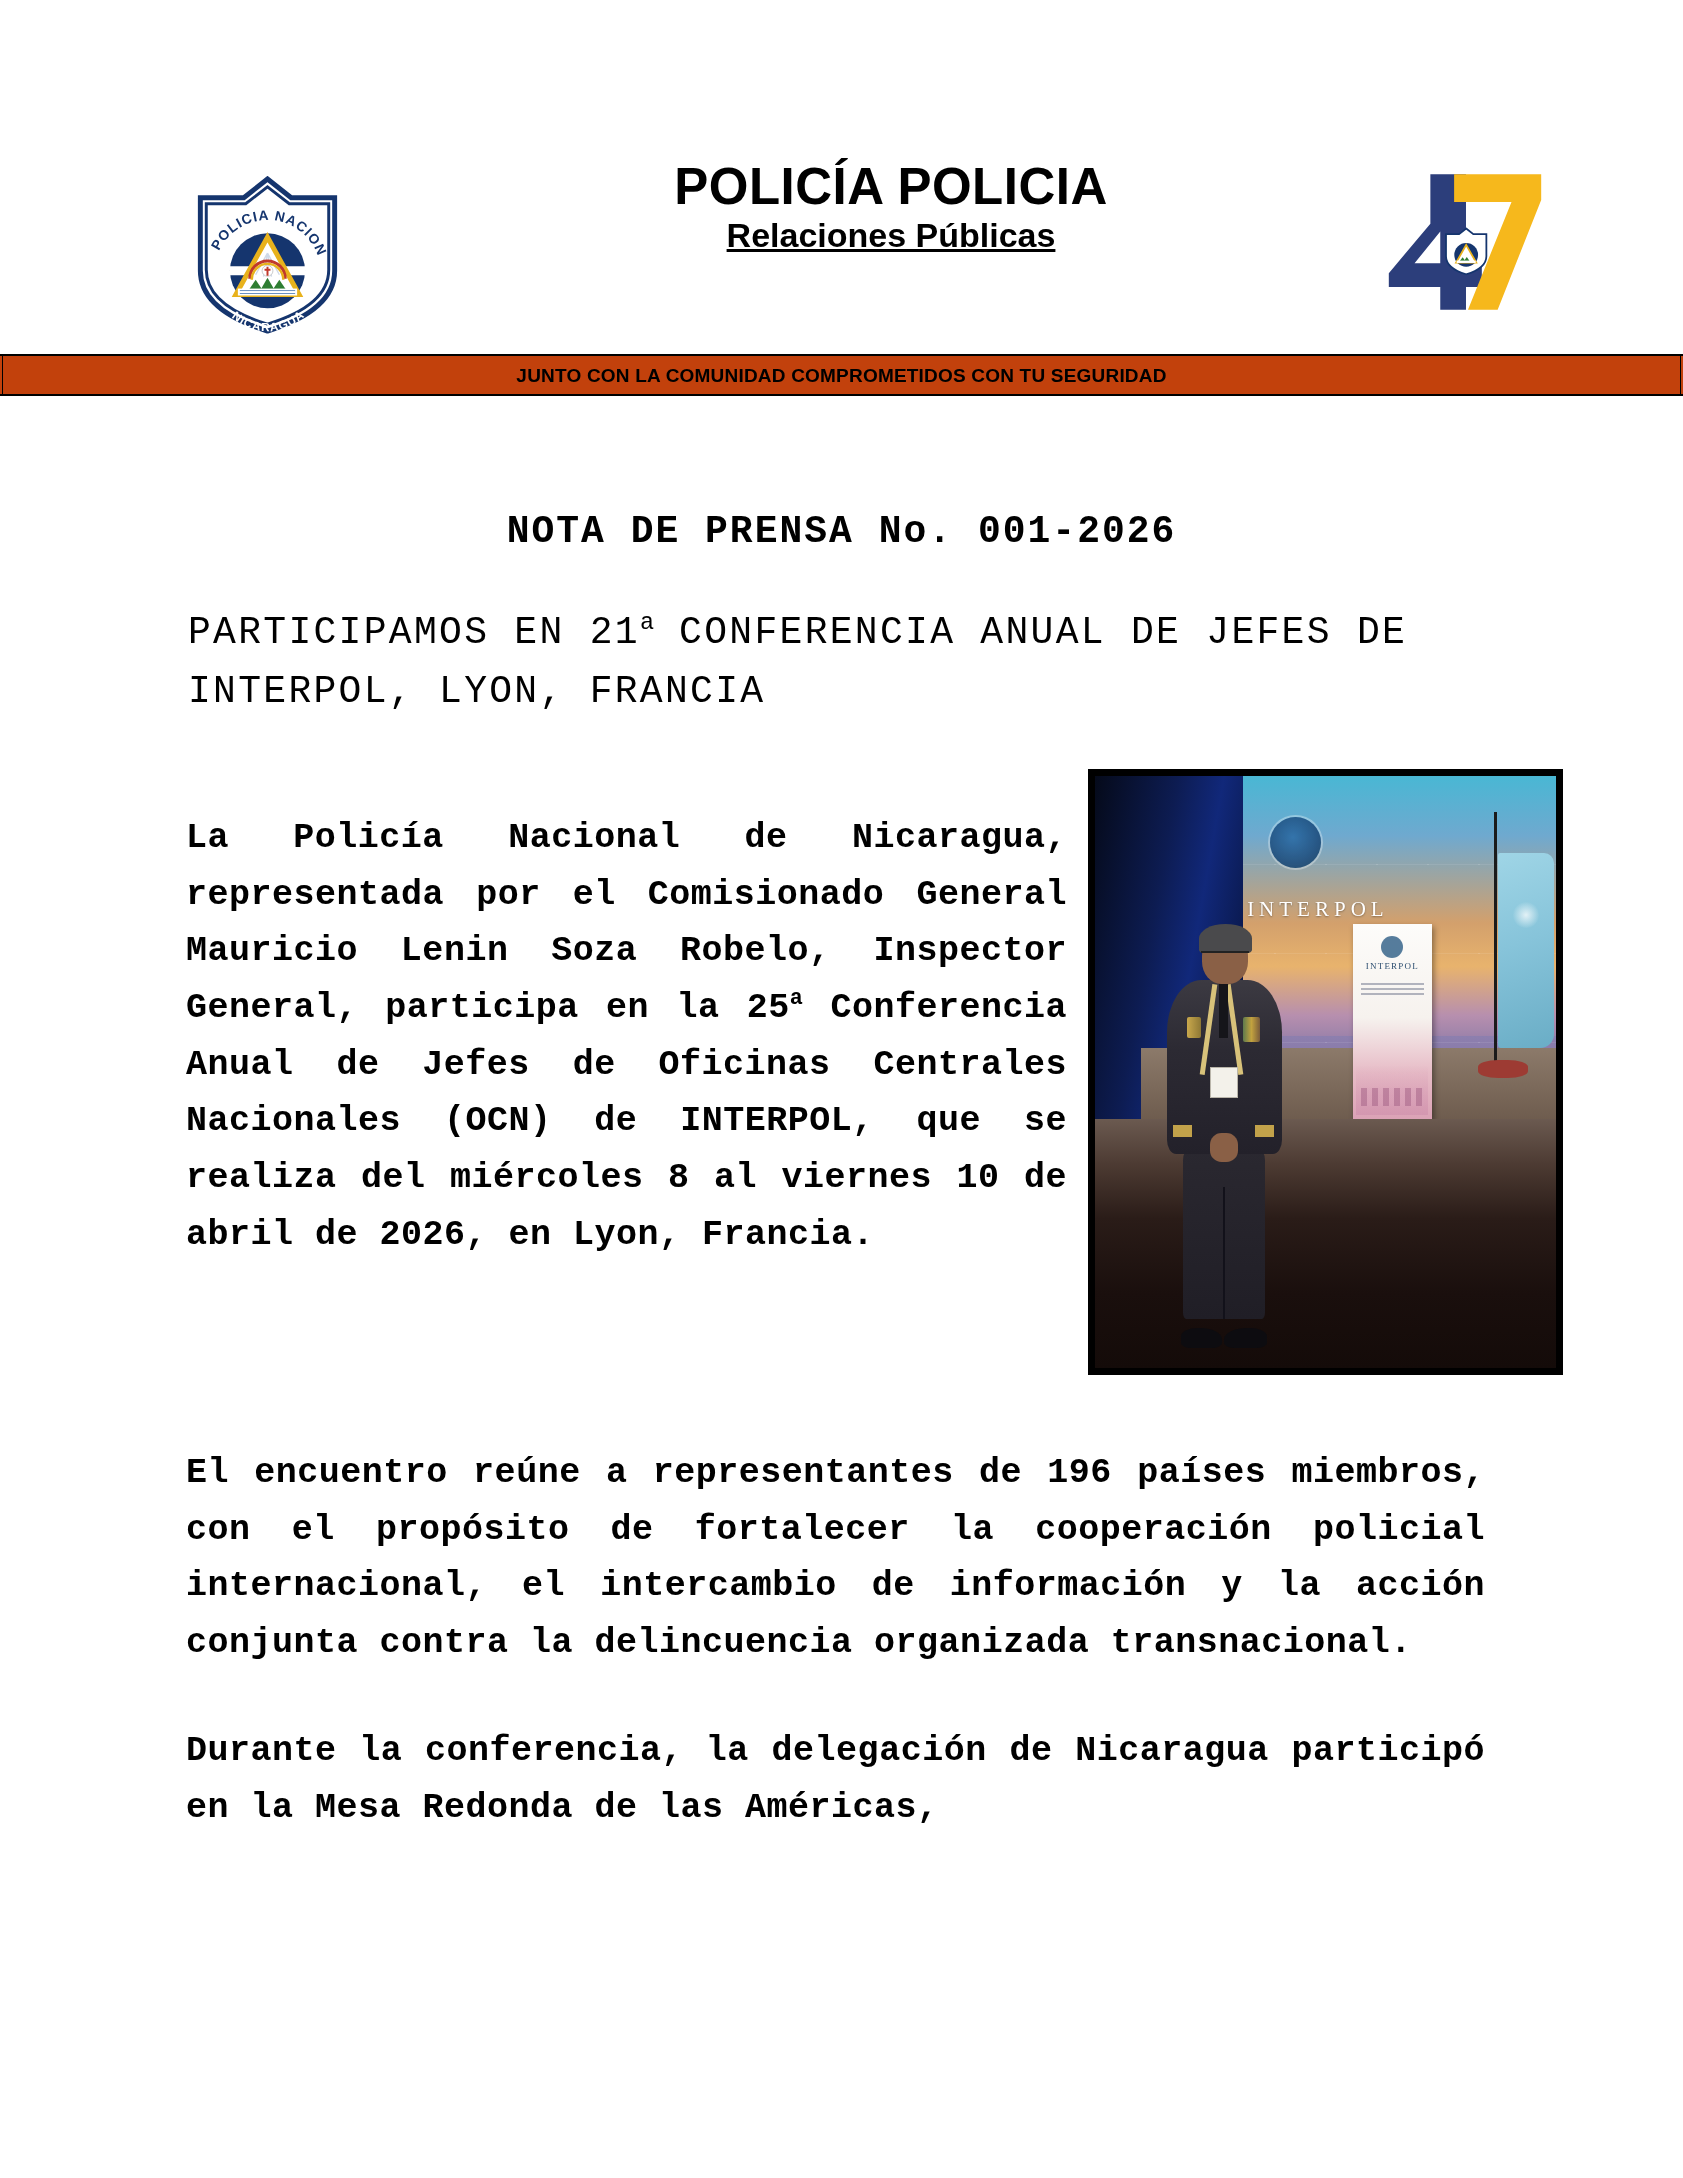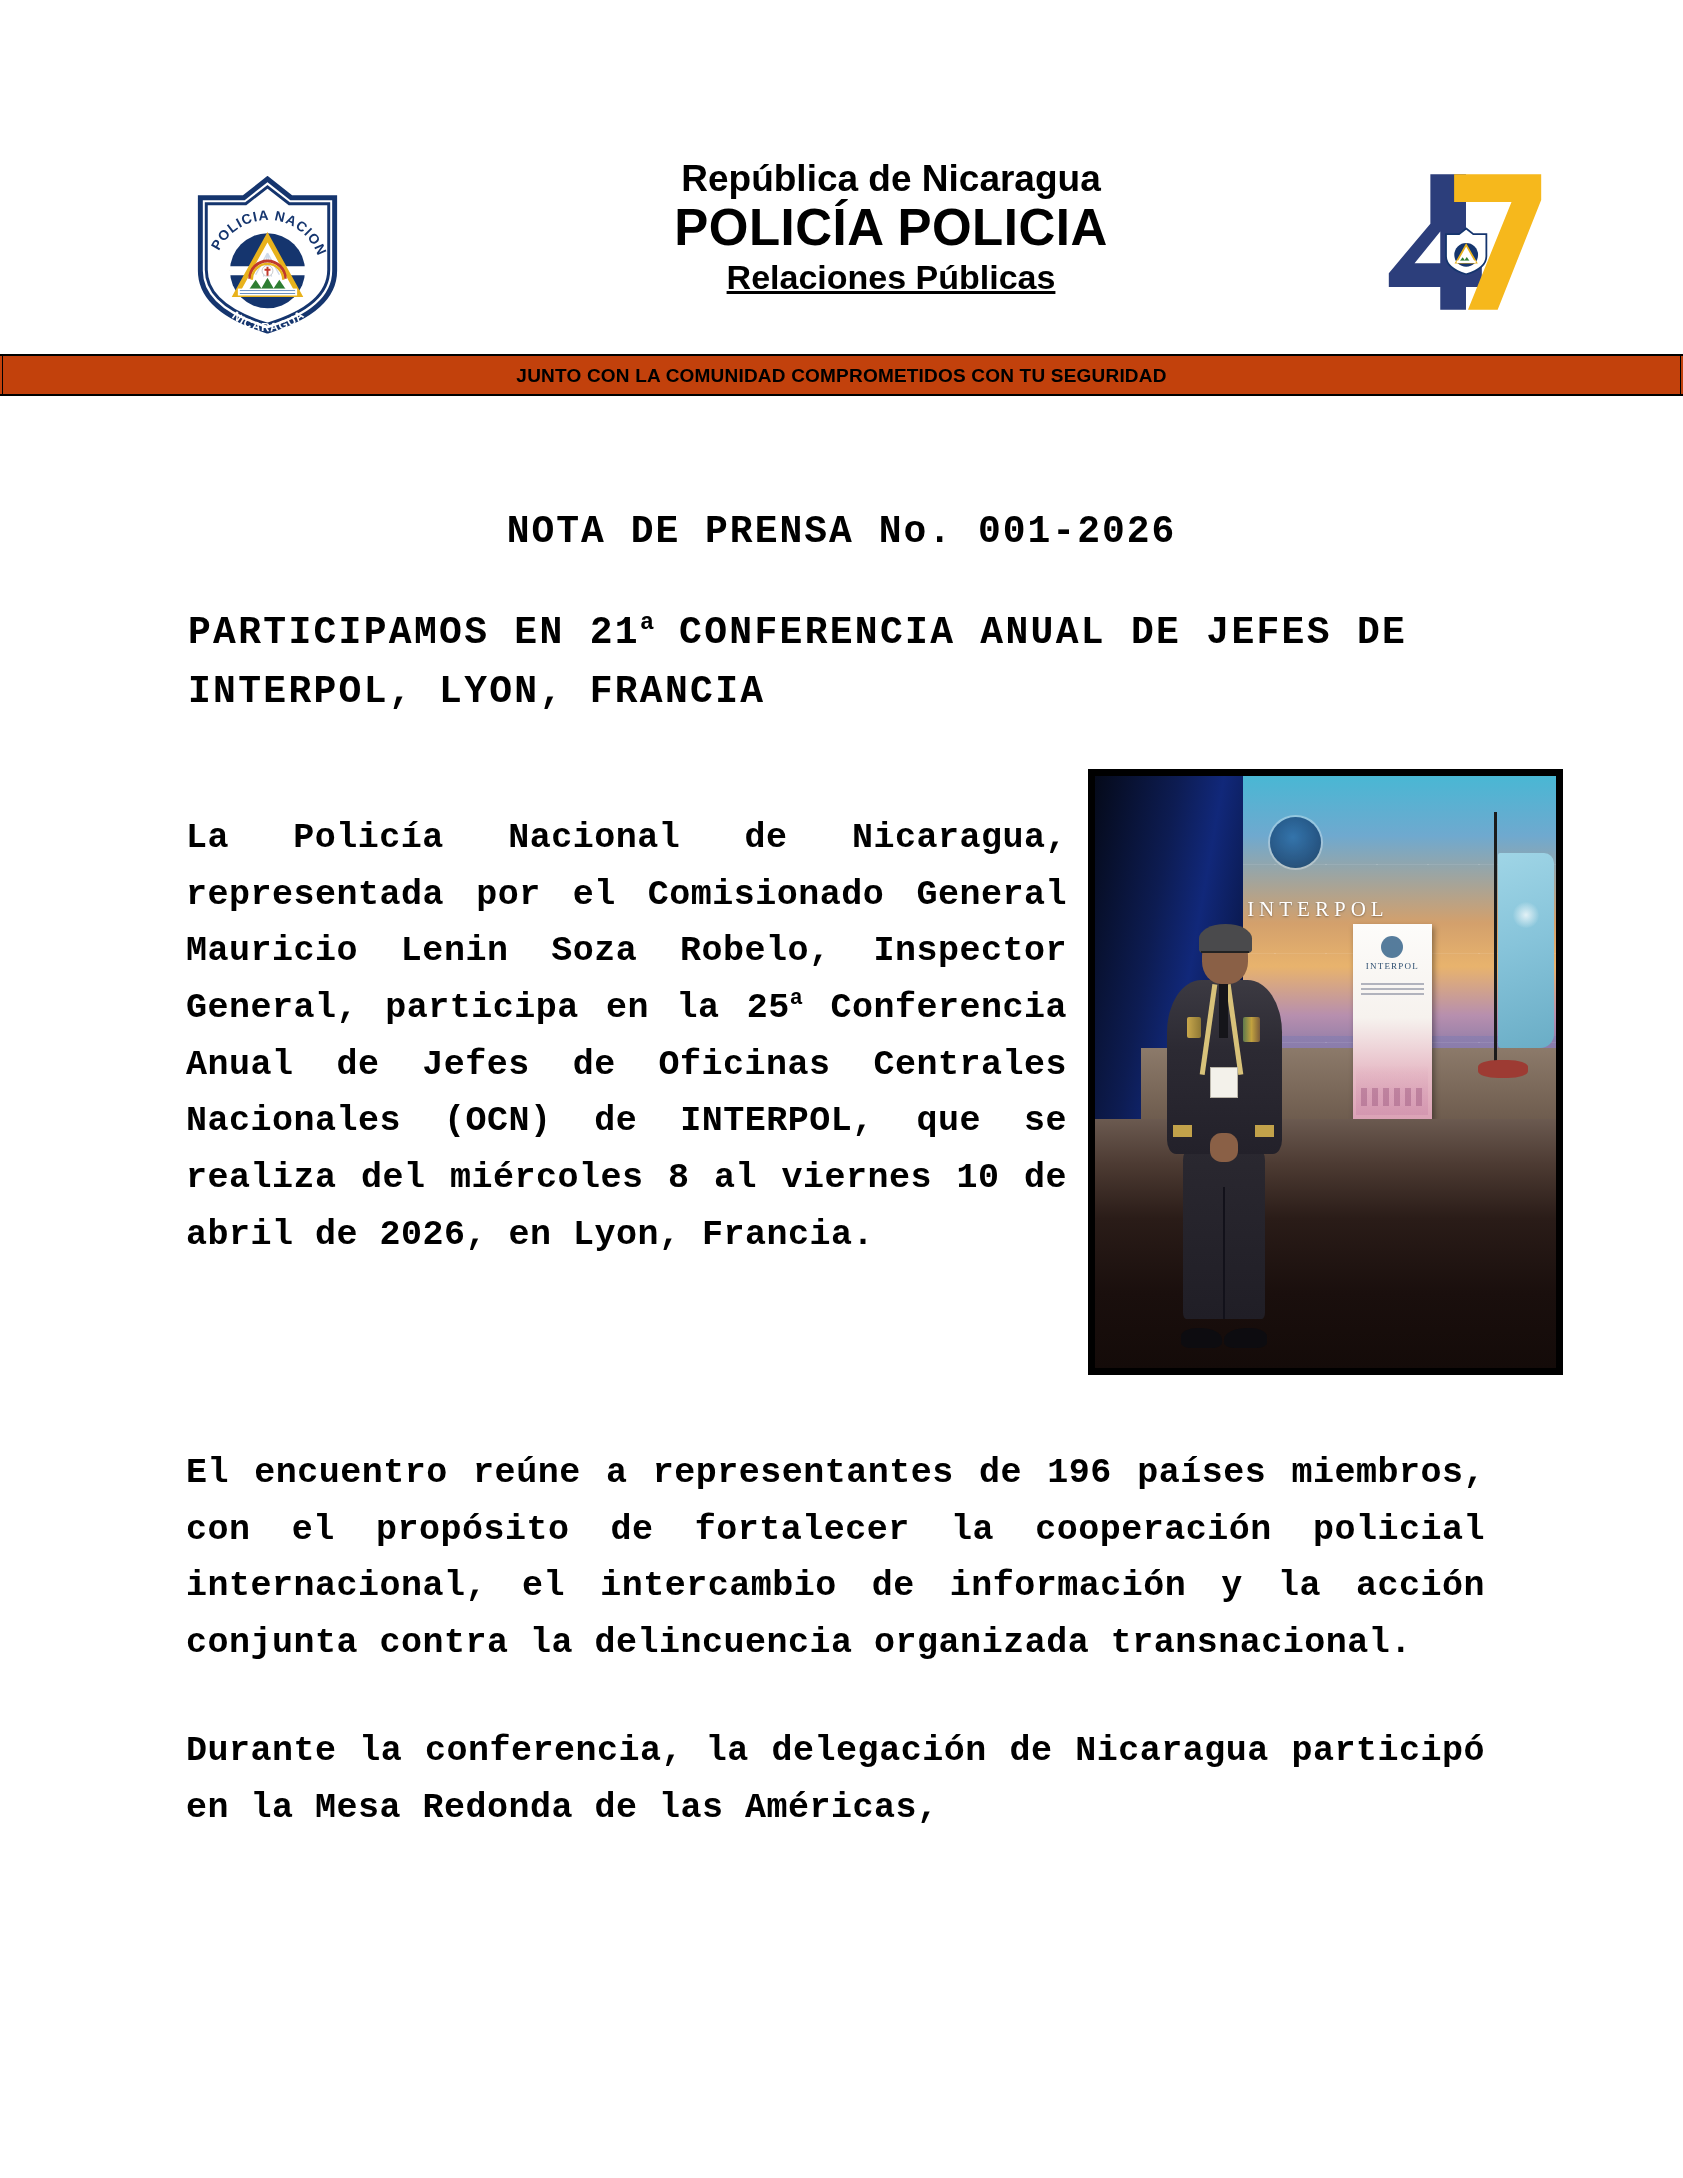--- a/index.html
+++ b/index.html
@@ -129,21 +129,21 @@
     color: #000;
   }
 
   .press-title {
     position: absolute;
     left: 188px;
     top: 208px;
     width: 1297px;
     font-family: "Liberation Mono", "DejaVu Sans Mono", monospace;
     font-size: 38px;
-    font-weight: bold;
+    font-weight: normal;
     letter-spacing: 2.3px;
     line-height: 1.55;
     color: #000;
   }
   .press-title sup {
     font-size: 0.62em;
     vertical-align: super;
     letter-spacing: 0;
   }
 
@@ -444,21 +444,20 @@
         </g>
 
         <path id="arcBot" d="M 26 128 A 54 54 0 0 0 122 128" fill="none"></path>
         <text font-family="Liberation Sans, sans-serif" font-size="12" font-weight="bold" fill="#ffffff" letter-spacing="1">
           <textPath href="#arcBot" startOffset="16%">NICARAGUA</textPath>
         </text>
       </svg>
     </div>
 
     <div class="header-titles">
-      <div class="h-line1">República de Nicaragua</div>
       <div class="h-line2">POLICÍA POLICIA</div>
       <div class="h-line3">Relaciones Públicas</div>
     </div>
 
     <div class="emblem-47">
       <svg viewBox="0 0 190 150" width="188" height="149" aria-hidden="true">
 
         <path d="M60 8 L60 58 L18 108 L18 122 L70 122 L70 145 L96 145 L96 122 L112 122 L112 98 L96 98 L96 8 Z
                  M70 98 L44 98 L70 66 Z" fill="#2c3e7b"></path>
 

